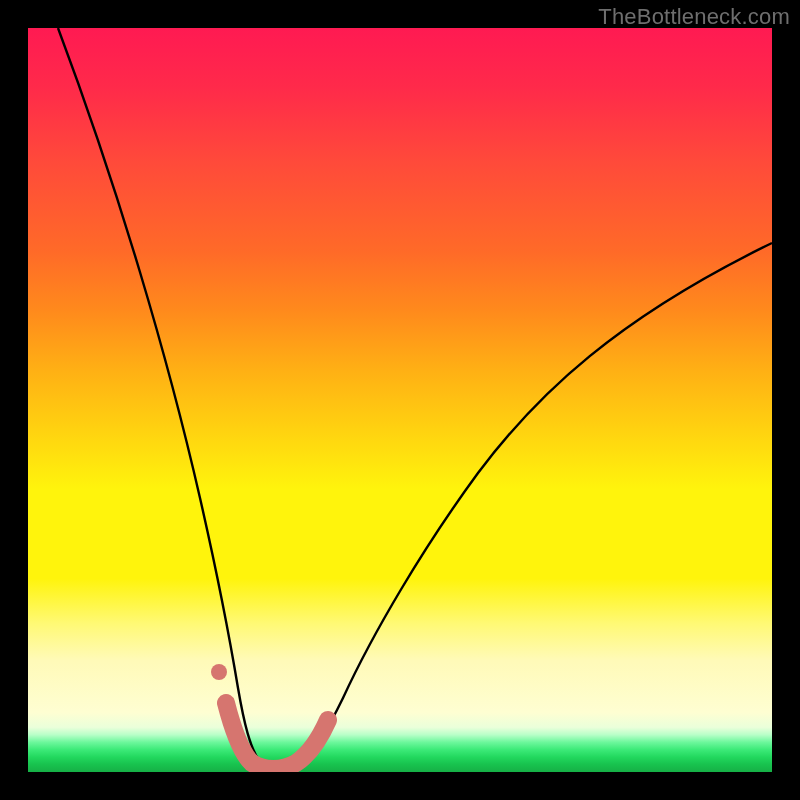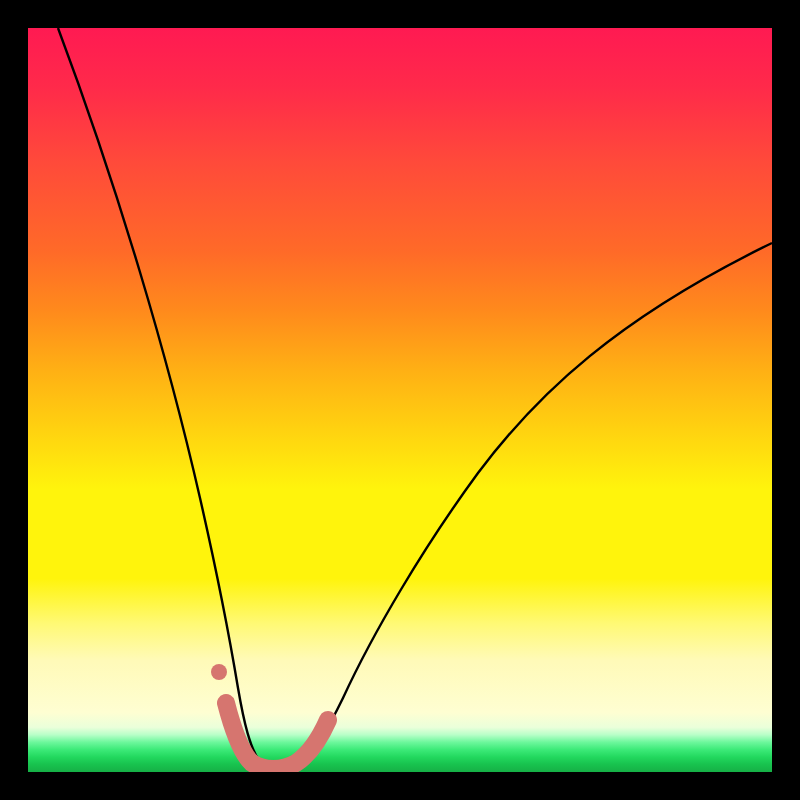--- a/index.html
+++ b/index.html
@@ -62,20 +62,21 @@
     top: 0;
     width: 744px;
     height: 744px;
   }
 </style>
 </head>
 <body>
 
 <div class="frame">
 
+  <div class="watermark">TheBottleneck.com</div>
 
   <div class="plot-area">
     <svg class="curves" viewBox="0 0 744 744" preserveAspectRatio="none">
 
       <path fill="none" stroke="#000" stroke-width="2.4" d="
               M 30 0
               C 90 160, 140 330, 172 470
               C 188 540, 200 600, 210 660
               C 216 695, 222 720, 232 734
               C 240 742, 256 742, 270 734

